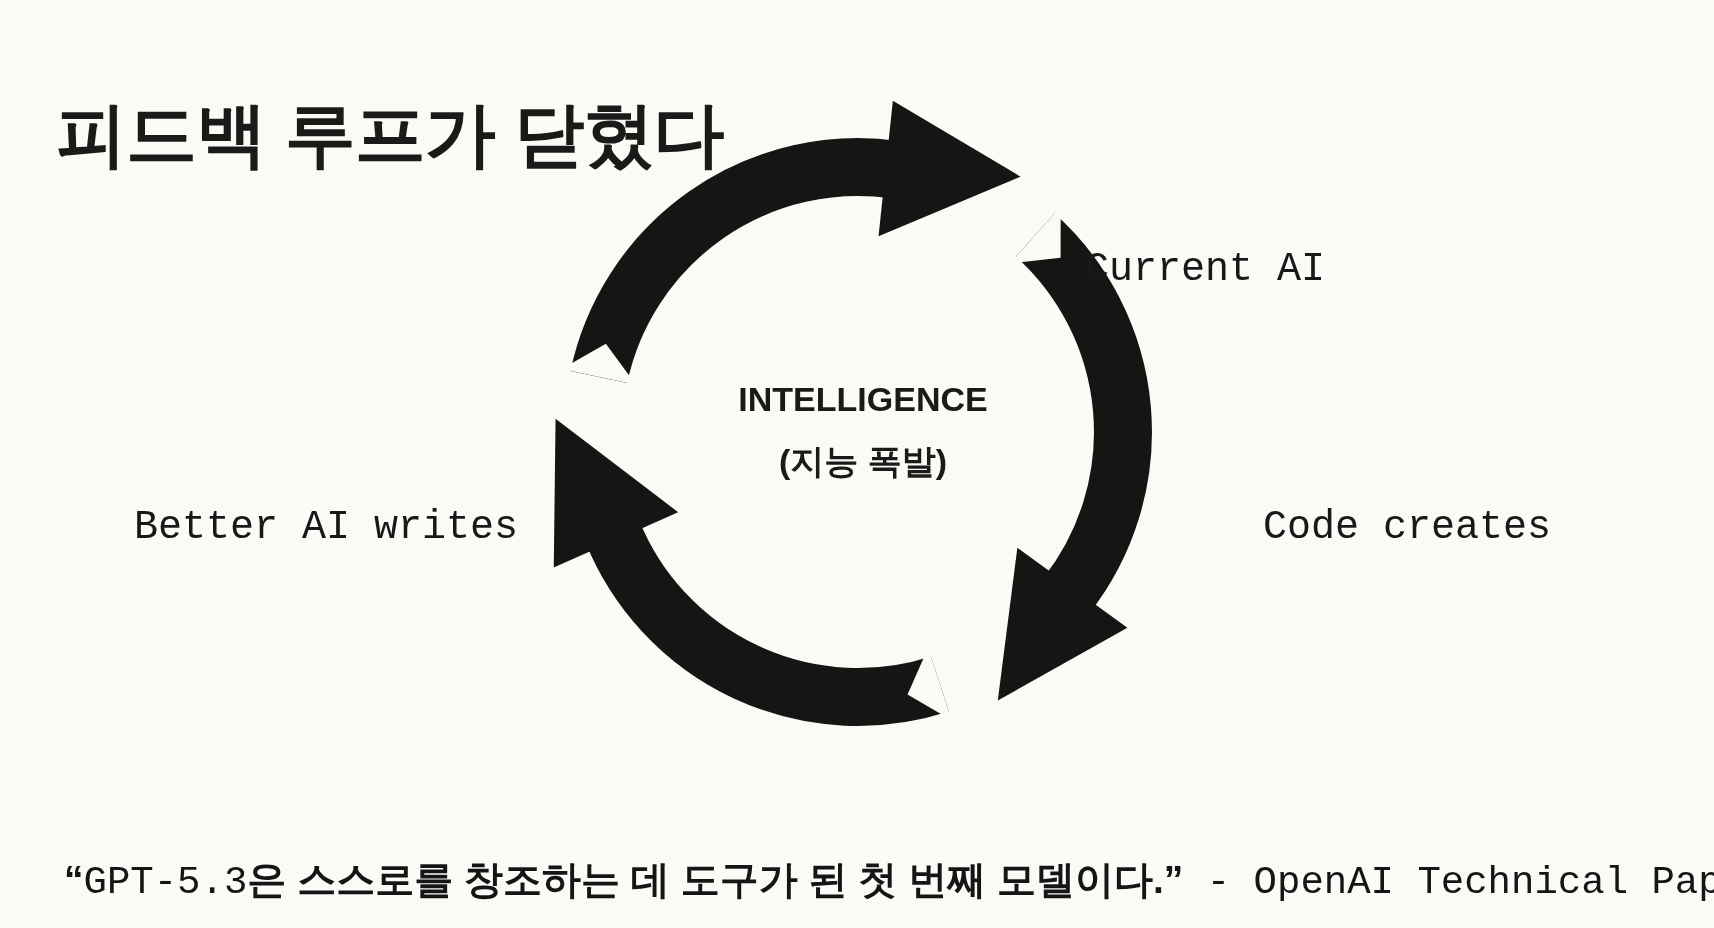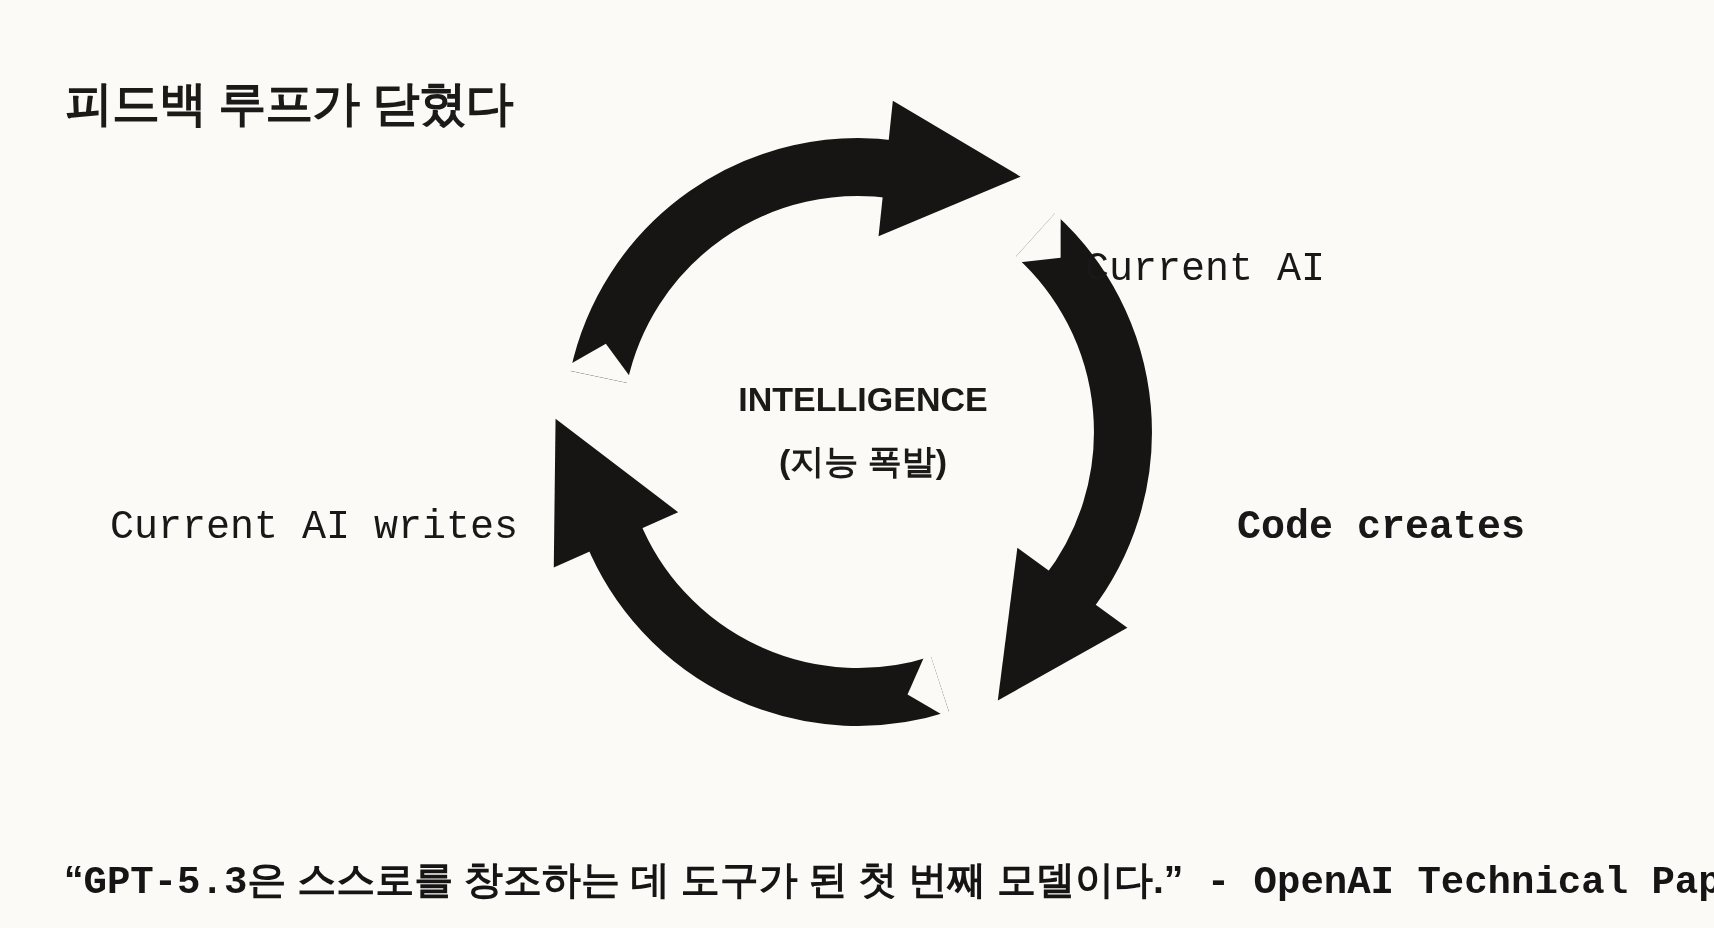--- a/index.html
+++ b/index.html
@@ -10,23 +10,23 @@
     width: 1714px;
     height: 928px;
     position: relative;
     background: #fbfaf6;
     font-family: "Liberation Sans", sans-serif;
     color: #1c1a19;
     overflow: hidden;
   }
   .slide-title {
     position: absolute;
-    left: 65px;
+    left: 56px;
     top: 40px;
-    font-size: 48px;
+    font-size: 71px;
     font-weight: bold;
     letter-spacing: -1px;
     white-space: nowrap;
     font-family: "Liberation Sans", sans-serif;
   }
   .cycle-svg {
     position: absolute;
     left: 0;
     top: 0;
   }
@@ -43,38 +43,38 @@
   }
   .node-label {
     position: absolute;
     font-family: "Liberation Mono", "DejaVu Sans Mono", monospace;
     font-size: 40px;
     line-height: 43px;
     white-space: pre;
     color: #191717;
   }
   .node-top-right { left: 1085px; top: 162px; text-align: left; }
-  .node-right     { left: 1237px; top: 420px; text-align: left; font-weight: bold; }
+  .node-right     { left: 1263px; top: 420px; text-align: left; }
   .node-left      { right: 1196px; top: 420px; text-align: right; }
   .quote-line {
     position: absolute;
     left: 64px;
     top: 856px;
     font-size: 39px;
     line-height: 48px;
     white-space: nowrap;
     color: #161414;
   }
   .quote-korean {
     font-family: "Liberation Sans", sans-serif;
     font-weight: bold;
   }
   .quote-mono {
     font-family: "Liberation Mono", "DejaVu Sans Mono", monospace;
-    font-weight: bold;
+    font-weight: normal;
     text-align: right;
   }
 </style>
 </head>
 <body>
 
 <h1 class="slide-title">피드백 루프가 닫혔다</h1>
 
 <svg class="cycle-svg" width="1714" height="928" viewBox="0 0 1714 928" aria-hidden="true">
   <defs>
@@ -101,18 +101,18 @@
 
 <div class="node-label node-top-right">
   <div>Current AI</div>
 </div>
 
 <div class="node-label node-right">
   <div>Code creates</div>
 </div>
 
 <div class="node-label node-left">
-  <div>Current AI writes</div>
+  <div>Better AI writes</div>
 </div>
 
 <div class="quote-line">
   <span class="quote-korean">“</span><span class="quote-mono">GPT-5.3</span><span class="quote-korean">은 스스로를 창조하는 데 도구가 된 첫 번째 모델이다.</span><span class="quote-korean">”</span><span class="quote-mono"> - </span><span class="quote-mono">OpenAI Technical Paper</span>
 </div>
 
 </body></html>

